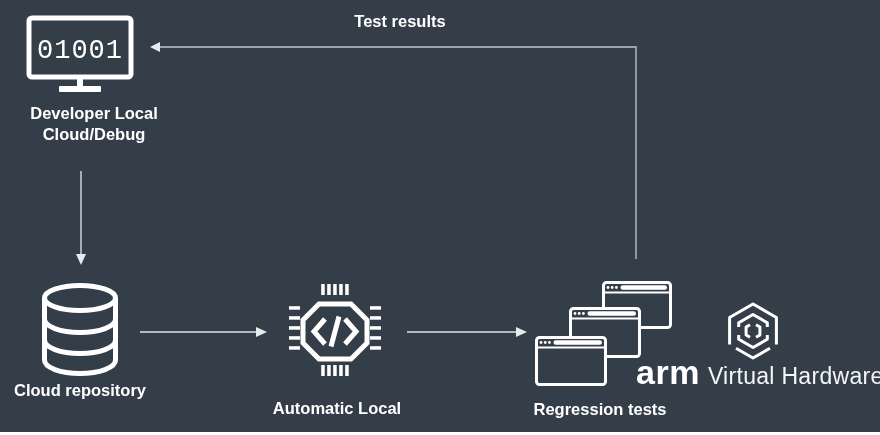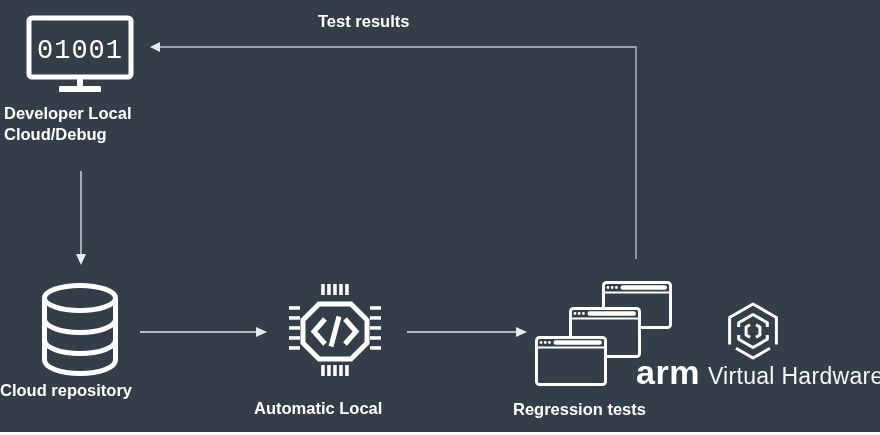--- a/index.html
+++ b/index.html
@@ -19,21 +19,21 @@
   }
   .canvas{
     position:relative;width:880px;height:432px;
     background:var(--background);
   }
   .abs{position:absolute;}
   .node-label{
     position:absolute;
     color:var(--label-color);
     font:700 16.5px/21px "Liberation Sans",sans-serif;
-    text-align:left;
+    text-align:center;
     white-space:nowrap;
   }
   
   .s5{stroke:var(--icon-stroke);stroke-width:5;fill:none;}
   .s2{stroke:var(--icon-stroke);stroke-width:2;fill:none;}
   .f{fill:var(--icon-stroke);}
   .winrect{stroke:var(--icon-stroke);stroke-width:3;fill:var(--background);}
   .aline{stroke:var(--arrow-color);stroke-width:1.8;fill:none;}
   .fline{stroke:var(--feedback-line-color);stroke-width:1.8;fill:none;}
   .ahead{fill:var(--arrowhead-color);}
@@ -64,21 +64,21 @@
 <body>
 
 <div class="canvas">
 
   <svg class="abs" style="left:22px;top:11px" width="116" height="84" viewBox="0 0 116 84">
     <rect class="s5" x="7" y="7" width="102" height="59" rx="3"></rect>
     <rect class="f" x="55" y="66" width="6" height="9"></rect>
     <rect class="f" x="37" y="75" width="42" height="6" rx="1"></rect>
     <text class="binary-text" x="58" y="47">01001</text>
   </svg>
-  <div class="node-label" style="left:4px;top:103px;width:164px">
+  <div class="node-label" style="left:12px;top:103px;width:164px">
     <div>Developer Local</div>
     <div>Cloud/Debug</div>
   </div>
 
   <svg class="abs" style="left:73px;top:169px" width="16" height="98" viewBox="0 0 16 98">
     <line class="aline" x1="8" y1="2" x2="8" y2="85"></line>
     <polygon class="ahead" points="3,85 13,85 8,96"></polygon>
   </svg>
 
   <svg class="abs" style="left:40px;top:282px" width="80" height="98" viewBox="0 0 80 98">

